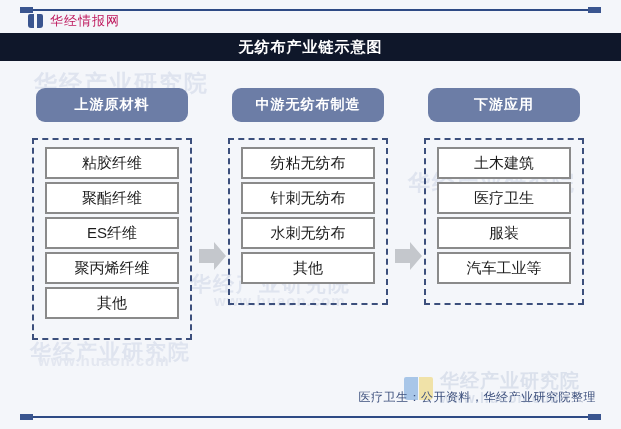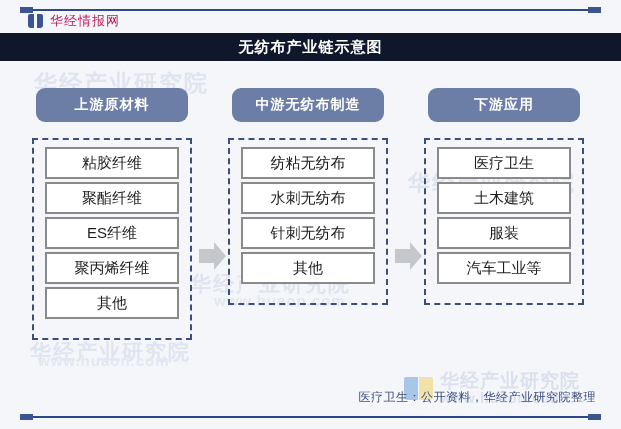--- a/index.html
+++ b/index.html
@@ -320,47 +320,47 @@
 
     <div class="col c1">
       <div class="col-head">
         <span>中游无纺布制造</span>
       </div>
       <div class="col-body">
         <div class="item">
             <span>纺粘无纺布</span>
           </div>
         <div class="item">
+            <span>针刺无纺布</span>
+          </div>
+        <div class="item">
             <span>水刺无纺布</span>
-          </div>
-        <div class="item">
-            <span>针刺无纺布</span>
           </div>
         <div class="item">
             <span>其他</span>
           </div>
       </div>
     </div>
 
     <div class="arrow a1">
       <svg width="28" height="30" viewBox="0 0 28 30">
         <polygon points="0,8 15,8 15,1 27,15 15,29 15,22 0,22" fill="#c4c7cc"></polygon>
       </svg>
     </div>
 
     <div class="col c2">
       <div class="col-head">
         <span>下游应用</span>
       </div>
       <div class="col-body">
         <div class="item">
+            <span>土木建筑</span>
+          </div>
+        <div class="item">
             <span>医疗卫生</span>
-          </div>
-        <div class="item">
-            <span>土木建筑</span>
           </div>
         <div class="item">
             <span>服装</span>
           </div>
         <div class="item">
             <span>汽车工业等</span>
           </div>
       </div>
     </div>
 

